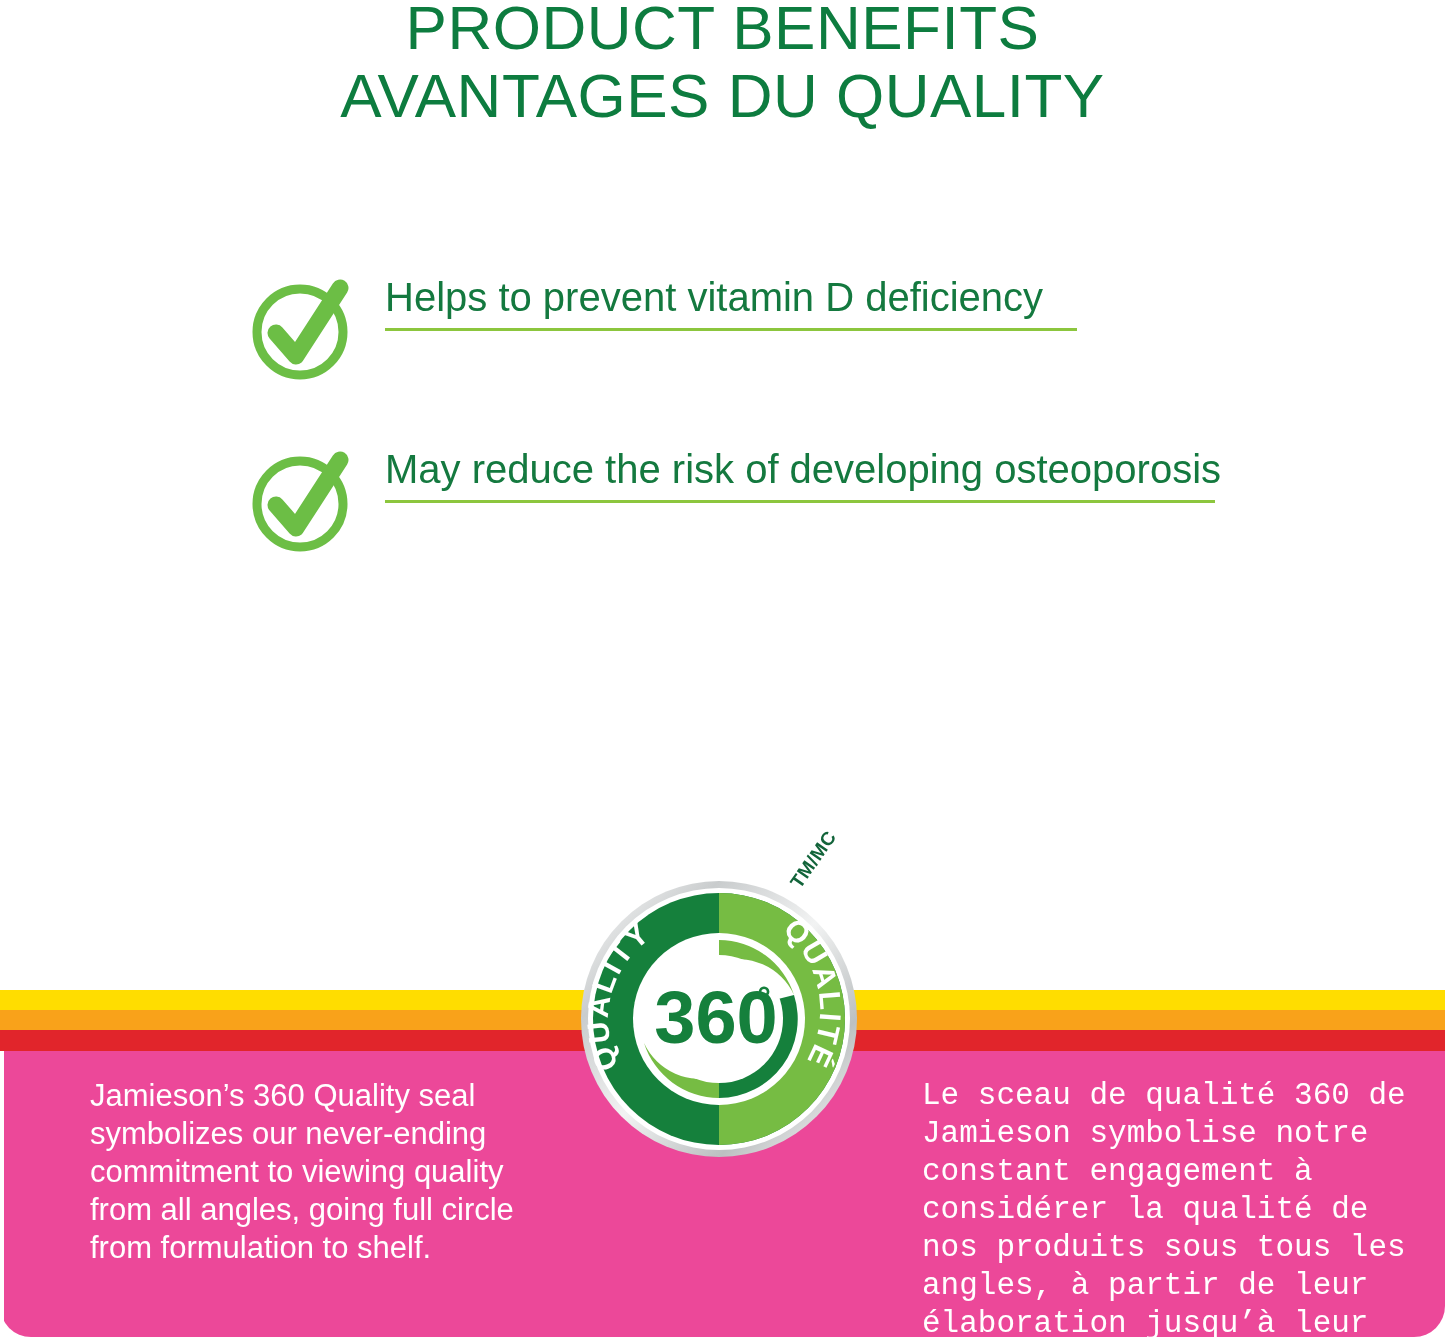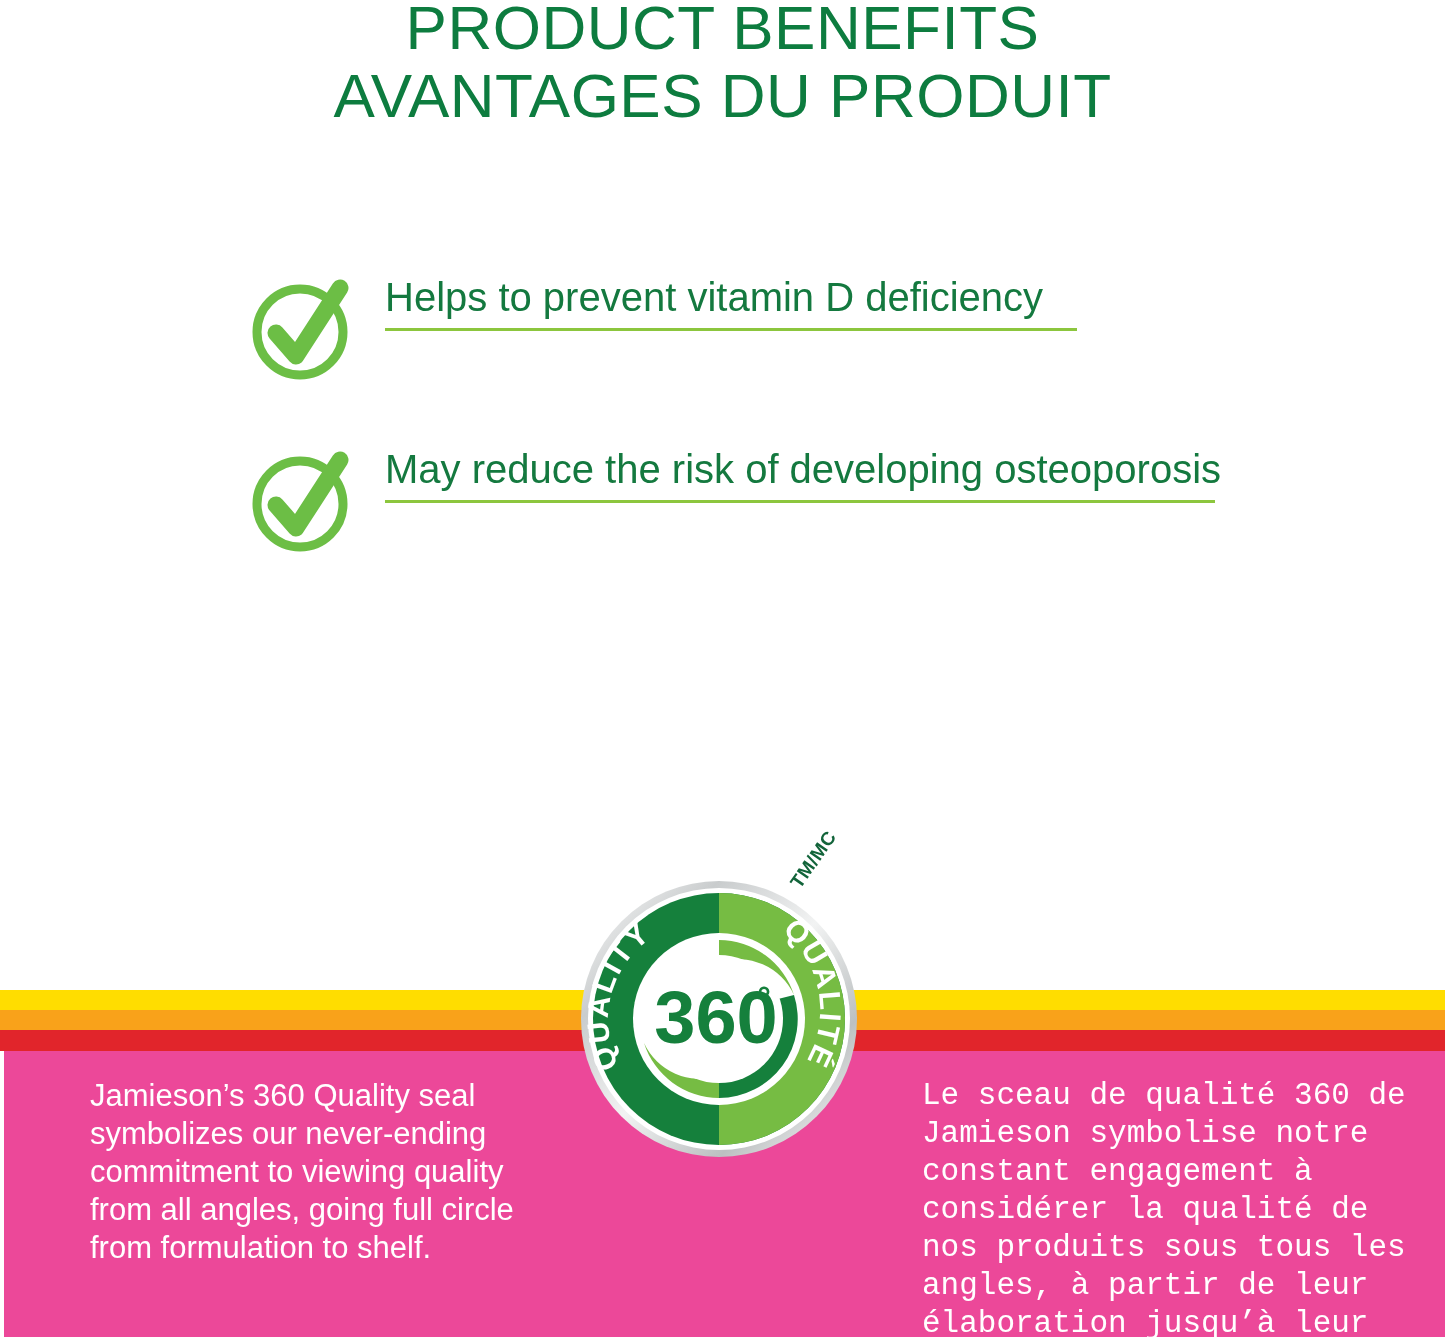--- a/index.html
+++ b/index.html
@@ -9,20 +9,21 @@
   }
   body {
     font-family: "Liberation Sans", sans-serif;
   }
   #page {
     position: relative;
     width: 1445px;
     height: 1337px;
     background: #ffffff;
     overflow: hidden;
+    border-radius: 31px;
   }
 
   
   .title-block {
     position: absolute;
     top: -6px;
     left: 0;
     width: 1445px;
     text-align: center;
   }
@@ -148,21 +149,21 @@
     white-space: nowrap;
   }
 </style>
 </head>
 <body>
 
 <div id="page">
 
   <div class="title-block">
     <span class="title-line">PRODUCT BENEFITS</span>
-    <span class="title-line">AVANTAGES DU PRODUIT</span>
+    <span class="title-line">AVANTAGES DU QUALITY</span>
   </div>
 
   <div class="benefits">
 
     <div class="benefit benefit-1">
       <span class="benefit-check">
         <svg viewBox="0 0 104 104" width="104" height="104" aria-hidden="true">
           <circle cx="52" cy="54" r="43" fill="none" stroke="#6cbe45" stroke-width="9"></circle>
           <path d="M28 55 L48 78 L92 10" fill="none" stroke="#6cbe45" stroke-width="17" stroke-linecap="round" stroke-linejoin="round"></path>
         </svg>

